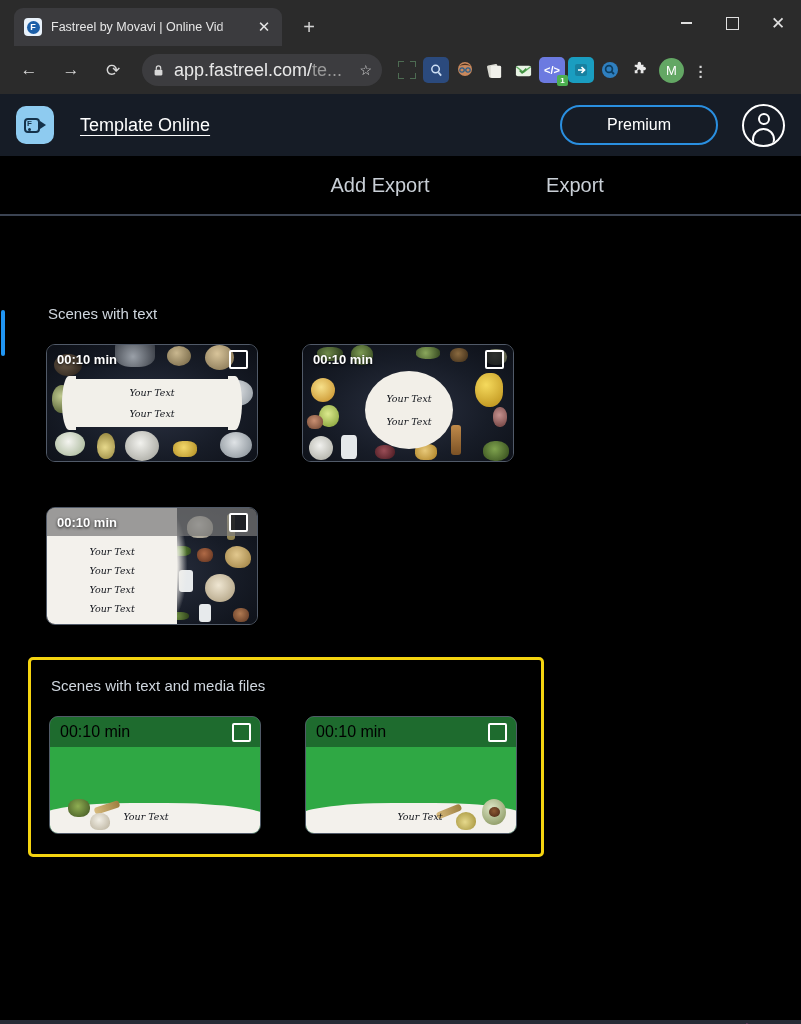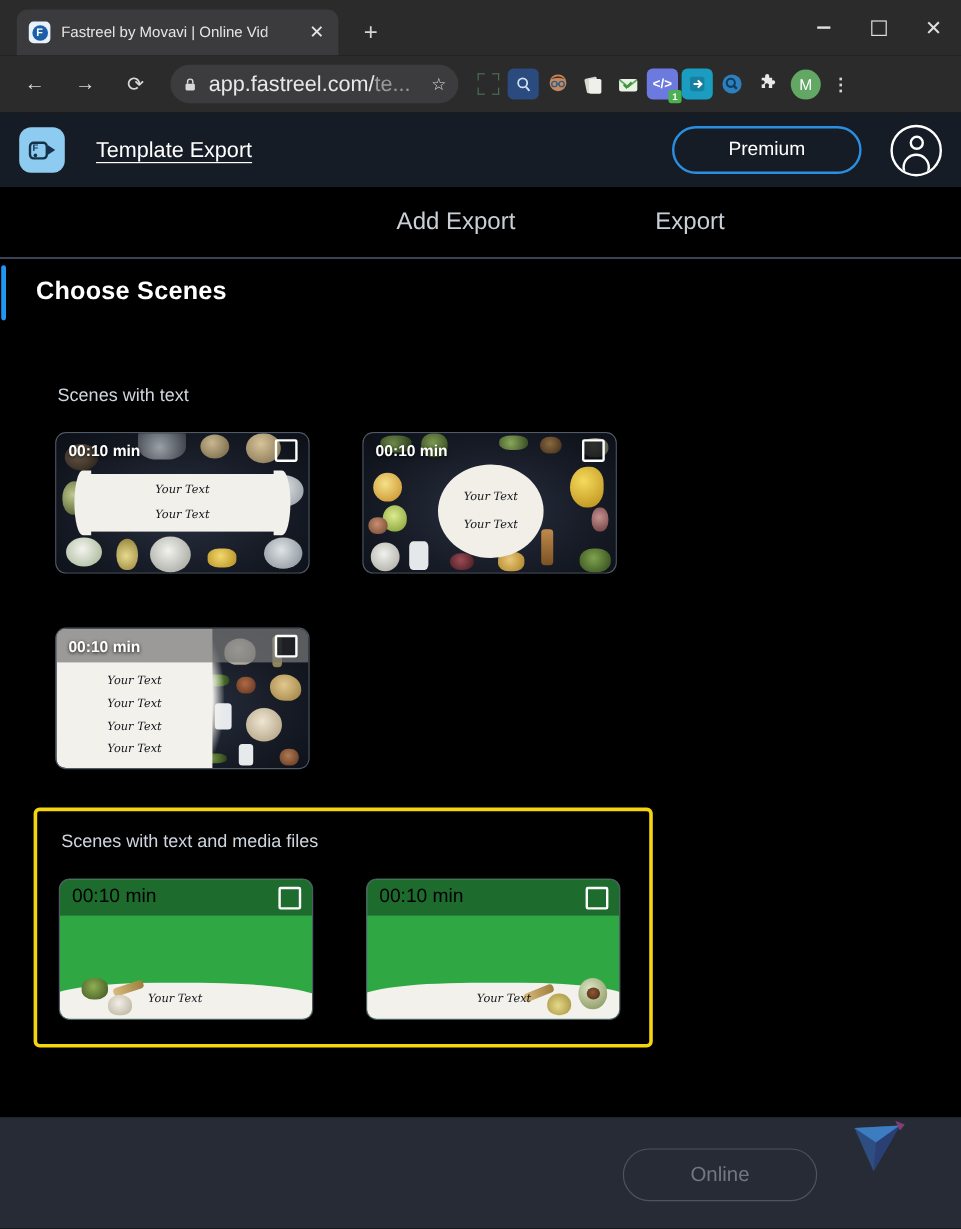--- a/index.html
+++ b/index.html
@@ -391,41 +391,40 @@
 
     <div class="app-header">
       <div class="logo">
         <div class="cam">
           <div class="body"></div>
           <div class="f">F</div>
           <div class="dot"></div>
           <div class="lens"></div>
         </div>
       </div>
-      <a class="gallery-link" href="#">Template Export</a>
+      <a class="gallery-link" href="#">Template Online</a>
       <div class="spacer"></div>
       <div class="premium-btn">Premium</div>
       <div class="acct">
         <div class="head"></div>
           <div class="body"></div>
       </div>
     </div>
 
     <div class="tabs">
       <div class="apptab" id="tab1">Add Export</div>
       <div class="apptab" id="tab2">Export</div>
     </div>
     <div class="divider"></div>
 
     <div class="content">
       <div class="scrollthumb"></div>
 
-      <div class="page-title">Choose Scenes</div>
-
-      <div style="margin-top:66px">
+
+      <div style="margin-top:89px">
         <div class="group-label">Scenes with text</div>
 
         <div class="card-row" style="margin-top:22px">
 
           <div class="scene-card">
             <div class="board"></div>
             <div class="food" style="left:7px;top:9px;width:28px;height:22px;background:radial-gradient(circle at 40% 35%,#6b5b4a,#221a13);border-radius:50%"></div>
             <div class="food" style="left:68px;top:-4px;width:40px;height:26px;background:radial-gradient(circle at 45% 60%,#9aa0a8,#30343c);border-radius:6px 6px 40% 40%"></div>
             <div class="food" style="left:120px;top:1px;width:24px;height:20px;background:radial-gradient(circle at 40% 35%,#c9b78f,#6d5f3f)"></div>
             <div class="food" style="left:158px;top:0px;width:29px;height:25px;background:radial-gradient(circle at 42% 35%,#d8c49a,#7a6a4a)"></div>

